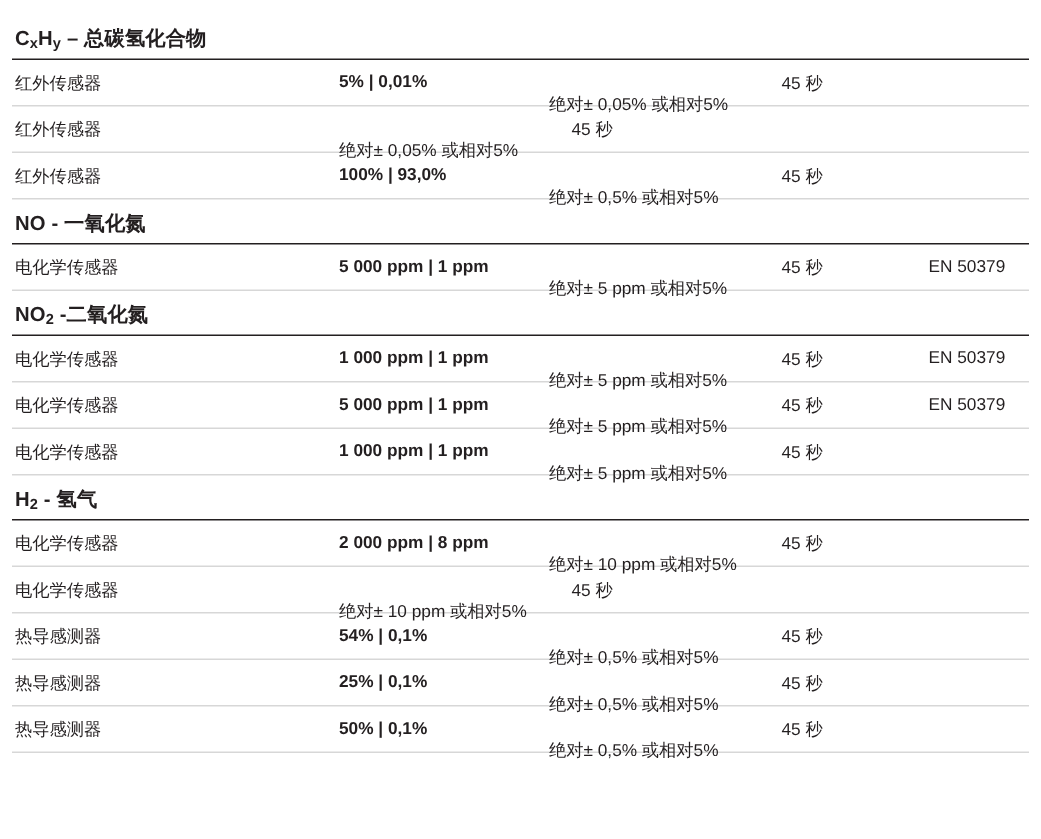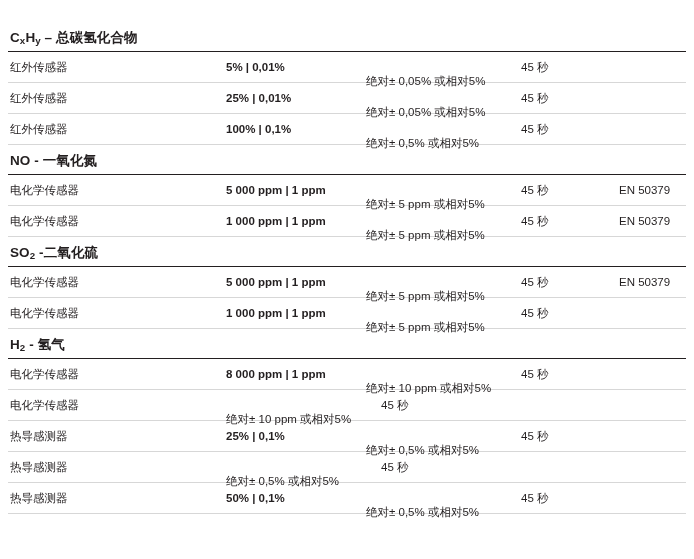--- a/index.html
+++ b/index.html
@@ -12,21 +12,21 @@
     background: #ffffff;
     font-family: "Liberation Sans", sans-serif;
     color: #231f20;
     -webkit-font-smoothing: antialiased;
   }
   .sheet {
     position: relative;
     width: 694px;
     height: 464px;
     box-sizing: border-box;
-    padding: 12px 8px;
+    padding: 0 8px;
   }
   .section-header {
     font-size: 13.5px;
     font-weight: bold;
     color: #231f20;
     padding: 7px 0 4px 2px;
     border-bottom: 1px solid #231f20;
     letter-spacing: 0.1px;
   }
   .row {
@@ -84,85 +84,85 @@
       <div class="section-header">C<sub>x</sub>H<sub>y</sub> – 总碳氢化合物</div>
       <div class="row">
         <div class="c-sensor">红外传感器</div>
         <div class="c-range">5% | 0,01%</div>
         <div class="c-acc">绝对± 0,05% 或相对5%</div>
         <div class="c-time">45 秒</div>
         <div class="c-norm"></div>
       </div>
       <div class="row">
         <div class="c-sensor">红外传感器</div>
-        <div class="c-range">25% | 0,01%</div>
         <div class="c-acc">绝对± 0,05% 或相对5%</div>
         <div class="c-time">45 秒</div>
         <div class="c-norm"></div>
       </div>
       <div class="row">
         <div class="c-sensor">红外传感器</div>
-        <div class="c-range">100% | 0,1%</div>
+        <div class="c-range">100% | 93,0%</div>
         <div class="c-acc">绝对± 0,5% 或相对5%</div>
         <div class="c-time">45 秒</div>
         <div class="c-norm"></div>
       </div>
       <div class="section-header">NO - 一氧化氮</div>
       <div class="row">
         <div class="c-sensor">电化学传感器</div>
         <div class="c-range">5 000 ppm | 1 ppm</div>
         <div class="c-acc">绝对± 5 ppm 或相对5%</div>
         <div class="c-time">45 秒</div>
         <div class="c-norm">EN 50379</div>
       </div>
+      <div class="section-header">NO<sub>2</sub> -二氧化氮</div>
       <div class="row">
         <div class="c-sensor">电化学传感器</div>
         <div class="c-range">1 000 ppm | 1 ppm</div>
         <div class="c-acc">绝对± 5 ppm 或相对5%</div>
         <div class="c-time">45 秒</div>
         <div class="c-norm">EN 50379</div>
       </div>
-      <div class="section-header">SO<sub>2</sub> -二氧化硫</div>
       <div class="row">
         <div class="c-sensor">电化学传感器</div>
         <div class="c-range">5 000 ppm | 1 ppm</div>
         <div class="c-acc">绝对± 5 ppm 或相对5%</div>
         <div class="c-time">45 秒</div>
         <div class="c-norm">EN 50379</div>
       </div>
       <div class="row">
         <div class="c-sensor">电化学传感器</div>
         <div class="c-range">1 000 ppm | 1 ppm</div>
         <div class="c-acc">绝对± 5 ppm 或相对5%</div>
         <div class="c-time">45 秒</div>
         <div class="c-norm"></div>
       </div>
       <div class="section-header">H<sub>2</sub> - 氢气</div>
       <div class="row">
         <div class="c-sensor">电化学传感器</div>
-        <div class="c-range">8 000 ppm | 1 ppm</div>
+        <div class="c-range">2 000 ppm | 8 ppm</div>
         <div class="c-acc">绝对± 10 ppm 或相对5%</div>
         <div class="c-time">45 秒</div>
         <div class="c-norm"></div>
       </div>
       <div class="row">
         <div class="c-sensor">电化学传感器</div>
         <div class="c-acc">绝对± 10 ppm 或相对5%</div>
         <div class="c-time">45 秒</div>
         <div class="c-norm"></div>
       </div>
       <div class="row">
         <div class="c-sensor">热导感测器</div>
-        <div class="c-range">25% | 0,1%</div>
+        <div class="c-range">54% | 0,1%</div>
         <div class="c-acc">绝对± 0,5% 或相对5%</div>
         <div class="c-time">45 秒</div>
         <div class="c-norm"></div>
       </div>
       <div class="row">
         <div class="c-sensor">热导感测器</div>
+        <div class="c-range">25% | 0,1%</div>
         <div class="c-acc">绝对± 0,5% 或相对5%</div>
         <div class="c-time">45 秒</div>
         <div class="c-norm"></div>
       </div>
       <div class="row">
         <div class="c-sensor">热导感测器</div>
         <div class="c-range">50% | 0,1%</div>
         <div class="c-acc">绝对± 0,5% 或相对5%</div>
         <div class="c-time">45 秒</div>
         <div class="c-norm"></div>

